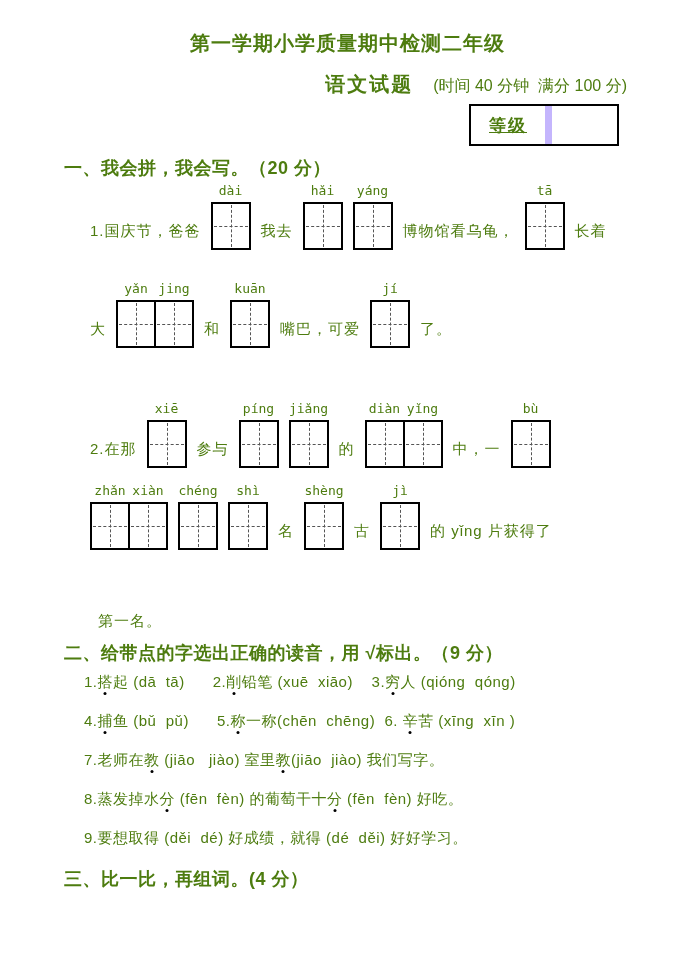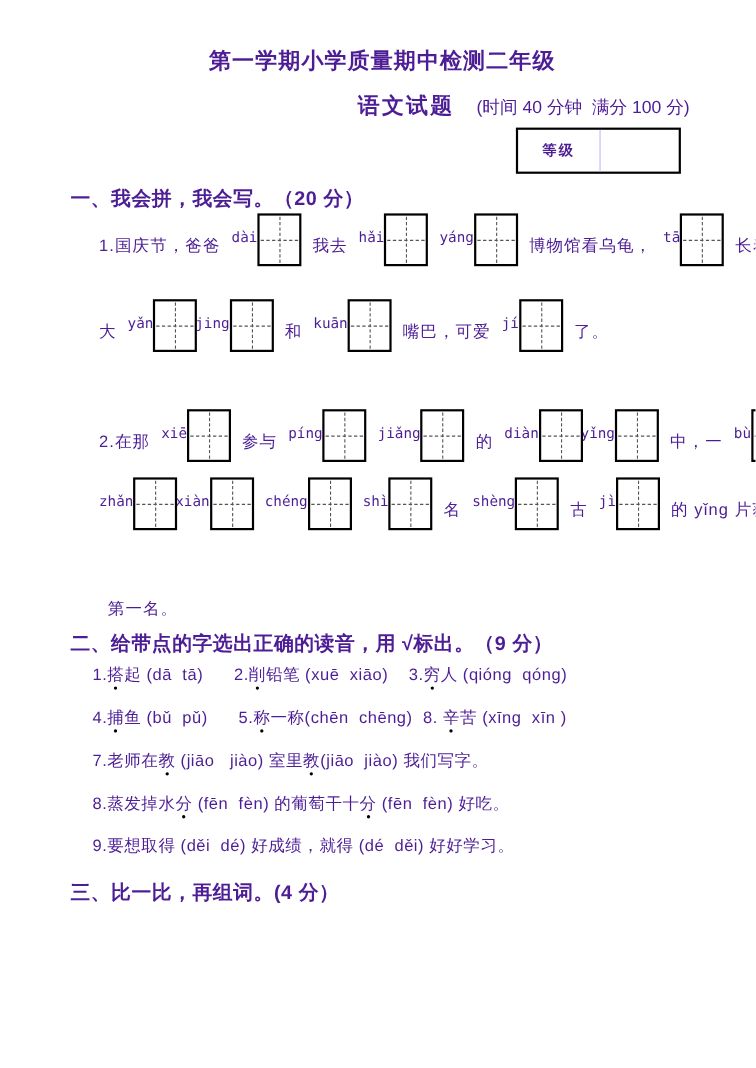--- a/index.html
+++ b/index.html
@@ -1,65 +1,65 @@
 <!DOCTYPE html>
 <html><head>
 <meta charset="utf-8">
 <style>
   html,body { margin:0; padding:0; background:#fff; }
   .page {
     position:relative;
     width:687px; height:971px;
-    background:#fff; color:#4c1d95;
+    background:#fff; color:#4d7c0f;
     font-family:"Liberation Sans", sans-serif;
     box-sizing:border-box;
-    padding:42px 56px 0 64px;
+    padding:30px 56px 0 64px;
     overflow:hidden;
   }
   .title {
     text-align:center;
     font-size:20px; font-weight:bold;
     letter-spacing:1px;
   }
   .subtitle {
     display:flex; align-items:baseline; justify-content:flex-end;
     gap:20px; margin-top:14px; padding-right:4px;
   }
   .subject { font-size:20px; font-weight:bold; letter-spacing:2px; }
   .meta { font-size:16px; white-space:pre; }
   .grade-table {
     display:flex; width:146px; height:38px;
     border:2px solid #000; box-sizing:content-box;
     margin:6px 12px 0 auto;
   }
   .grade-label {
-    width:74px; border-right:1px solid #c4b5fd;
+    width:74px; border-right:7px solid #c4b5fd;
     display:flex; align-items:center; justify-content:center;
-    font-weight:bold; font-size:13px; letter-spacing:2px;
+    font-weight:bold; font-size:17px; letter-spacing:2px;text-decoration:underline;
   }
   .grade-value { flex:1; }
   .sec-heading {
     font-size:18px; font-weight:bold;
     margin-top:10px; letter-spacing:0.5px; white-space:pre;
   }
   .sec-heading.s2 { }
   .sec-heading.s3 { margin-top:18px; }
 
   
   .pz-row { display:flex; align-items:flex-end; gap:10px; padding-left:26px; }
   .pz-row:nth-child(1) { margin-top:2px; }
   .pz-row:nth-child(2) { margin-top:30px; }
   .pz-row:nth-child(3) { margin-top:52px; }
   .pz-row:nth-child(4) { margin-top:14px; }
   .row-text {
     font-size:15px; letter-spacing:1px;
     margin-bottom:9px; white-space:pre;
   }
   .box-group { display:flex; }
-  .box-unit { display:flex; flex-direction:row; align-items:center;justify-content:center; }
+  .box-unit { display:flex; flex-direction:column; align-items:center;justify-content:center; }
   .box-unit + .box-unit { margin-left:-2px; }
   .pinyin {
     font-family:"DejaVu Sans Mono", monospace;
     font-size:13px; height:18px; line-height:18px; margin-bottom:2px;
     white-space:pre;
   }
   .tianzige {
     width:40px; height:48px;
     border:2px solid #000; box-sizing:border-box;
     position:relative; background:#fff;
@@ -248,21 +248,21 @@
         <span class="row-text">的 yǐng 片获得了</span>
       </div>
     </div>
 
   <div class="tail-text">第一名。</div>
 
   <div class="sec-heading s2">二、给带点的字选出正确的读音，用 √标出。（9 分）</div>
 
   <div id="s2-lines">
       <div class="s2-line"><span>1.</span><span class="dotchar">搭</span><span>起 (dā  tā)      2.</span><span class="dotchar">削</span><span>铅笔 (xuē  xiāo)    3.</span><span class="dotchar">穷</span><span>人 (qióng  qóng)</span></div>
-      <div class="s2-line"><span>4.</span><span class="dotchar">捕</span><span>鱼 (bǔ  pǔ)      5.</span><span class="dotchar">称</span><span>一称(chēn  chēng)  8. </span><span class="dotchar">辛</span><span>苦 (xīng  xīn )</span></div>
+      <div class="s2-line"><span>4.</span><span class="dotchar">捕</span><span>鱼 (bǔ  pǔ)      5.</span><span class="dotchar">称</span><span>一称(chēn  chēng)  6. </span><span class="dotchar">辛</span><span>苦 (xīng  xīn )</span></div>
       <div class="s2-line"><span>7.老师在</span><span class="dotchar">教</span><span> (jiāo   jiào) 室里</span><span class="dotchar">教</span><span>(jiāo  jiào) 我们写字。</span></div>
       <div class="s2-line"><span>8.蒸发掉水</span><span class="dotchar">分</span><span> (fēn  fèn) 的葡萄干十</span><span class="dotchar">分</span><span> (fēn  fèn) 好吃。</span></div>
       <div class="s2-line"><span>9.要想取得 (děi  dé) 好成绩，就得 (dé  děi) 好好学习。</span></div>
     </div>
 
   <div class="sec-heading s3">三、比一比，再组词。(4 分）</div>
 
 </div>
 
 </body></html>

